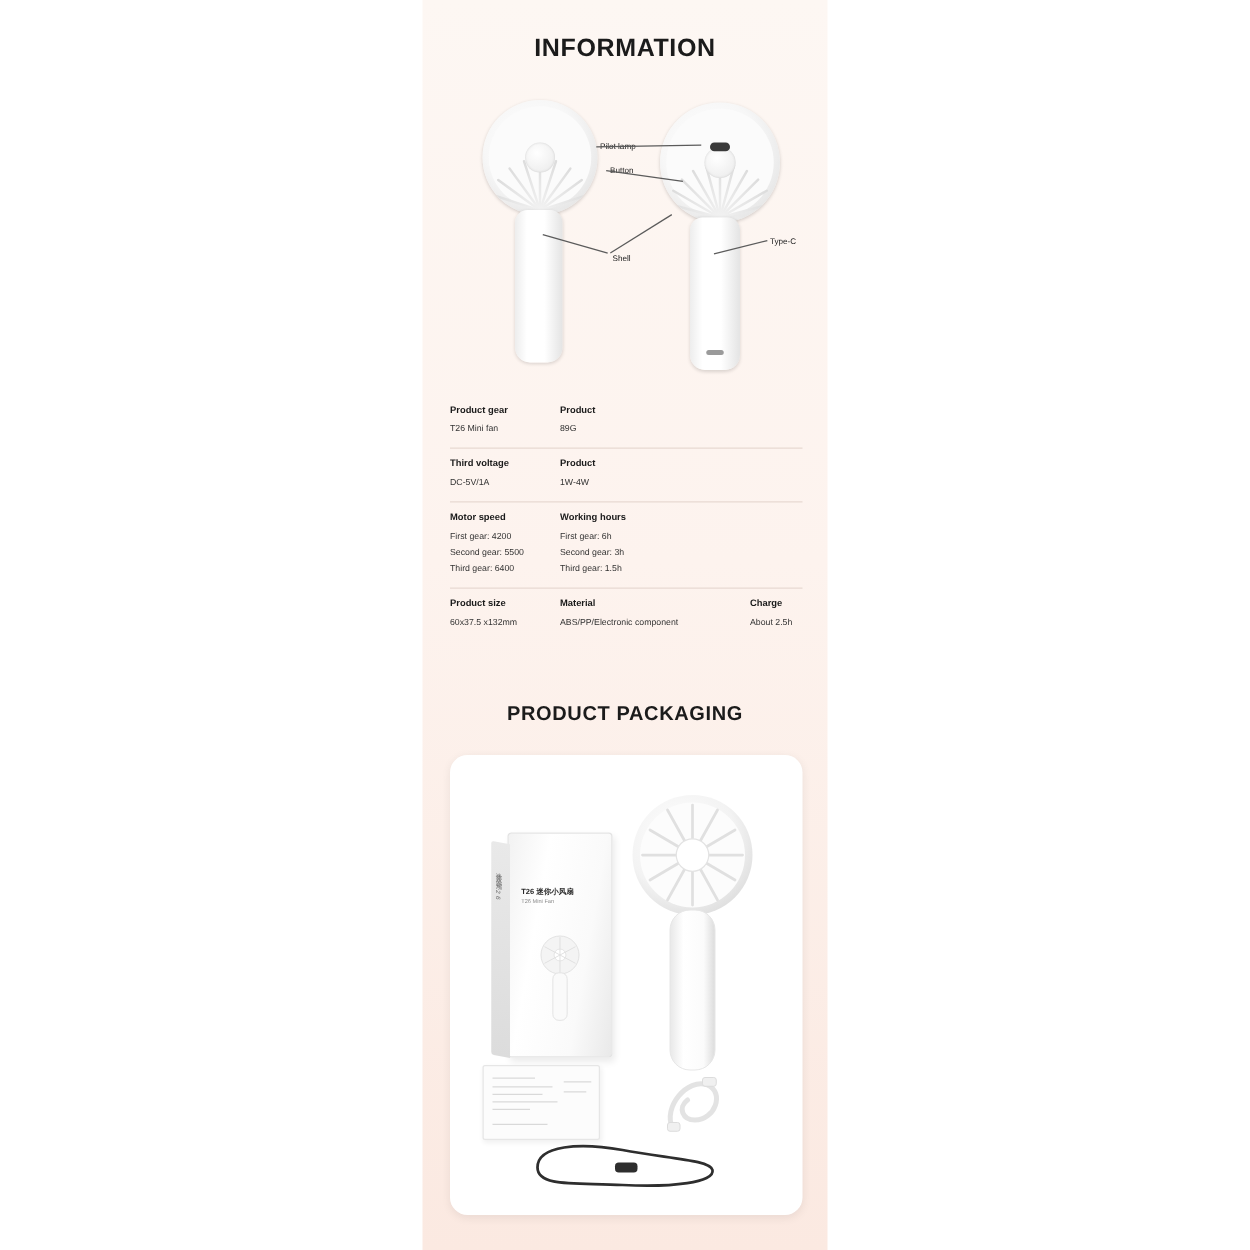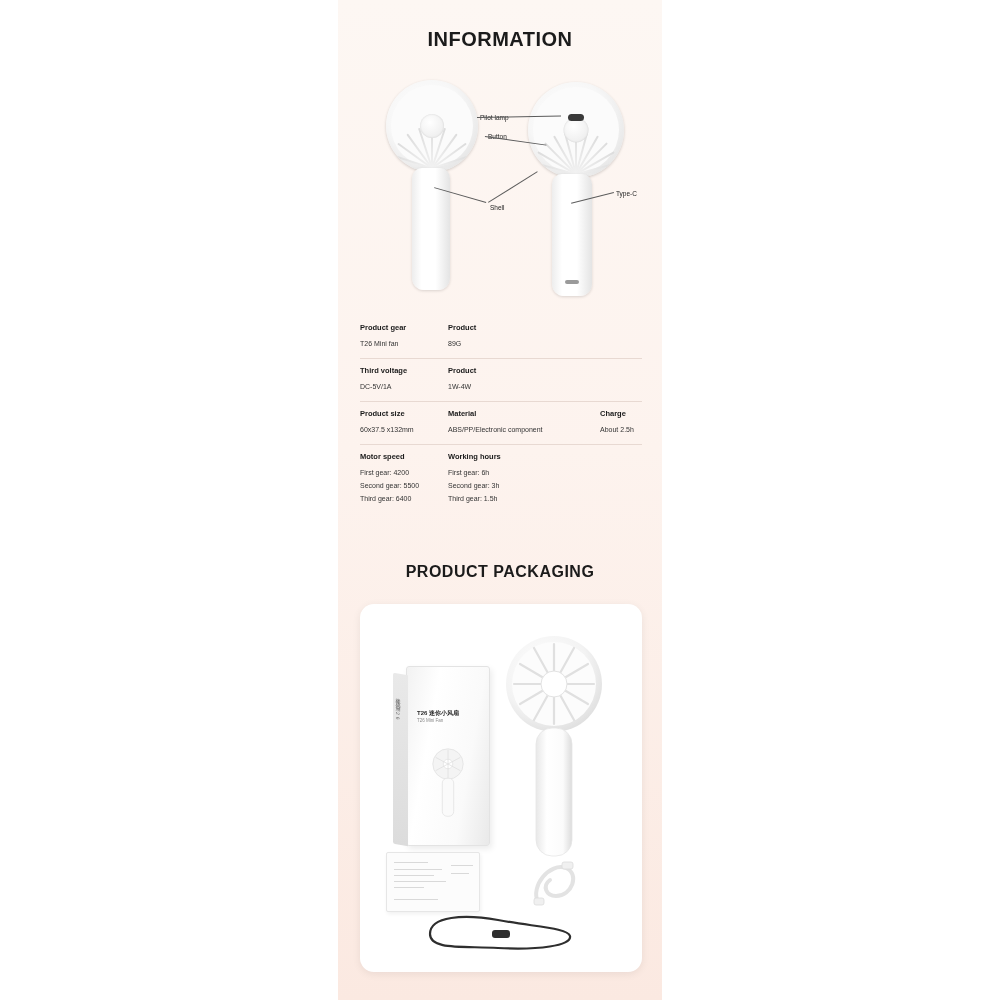--- a/index.html
+++ b/index.html
@@ -337,47 +337,47 @@
           <div class="sp-val">DC-5V/1A</div>
         </div>
         <div class="col col-c">
           <div class="sp-head">Product</div>
           <div class="sp-val">1W-4W</div>
         </div>
       </div>
 
       <div class="spec-block">
         <div class="col col-a">
-          <div class="sp-head">Product size</div>
-          <div class="sp-val">60x37.5 x132mm</div>
-        </div>
-        <div class="col col-b">
-          <div class="sp-head">Material</div>
-          <div class="sp-val">ABS/PP/Electronic component</div>
-        </div>
-        <div class="col col-c">
-          <div class="sp-head">Charge</div>
-          <div class="sp-val">About 2.5h</div>
-        </div>
-      </div>
-
-      <div class="spec-block">
-        <div class="col col-a">
           <div class="sp-head">Motor speed</div>
           <div class="sp-val">First gear: 4200</div>
           <div class="sp-val">Second gear: 5500</div>
           <div class="sp-val">Third gear: 6400</div>
         </div>
         <div class="col col-b">
           <div class="sp-head">Working hours</div>
           <div class="sp-val">First gear: 6h</div>
           <div class="sp-val">Second gear: 3h</div>
           <div class="sp-val">Third gear: 1.5h</div>
         </div>
         <div class="col col-c"></div>
+      </div>
+
+      <div class="spec-block">
+        <div class="col col-a">
+          <div class="sp-head">Product size</div>
+          <div class="sp-val">60x37.5 x132mm</div>
+        </div>
+        <div class="col col-b">
+          <div class="sp-head">Material</div>
+          <div class="sp-val">ABS/PP/Electronic component</div>
+        </div>
+        <div class="col col-c">
+          <div class="sp-head">Charge</div>
+          <div class="sp-val">About 2.5h</div>
+        </div>
       </div>
     </div>
 
     <div class="section-title" id="packaging-title">PRODUCT PACKAGING</div>
 
     <div class="pack-card">
 
       <div class="box">
         <div class="box-side">
           <div class="vert-text" style="left:2px; top:20px;">迷你小风扇 T26</div>

